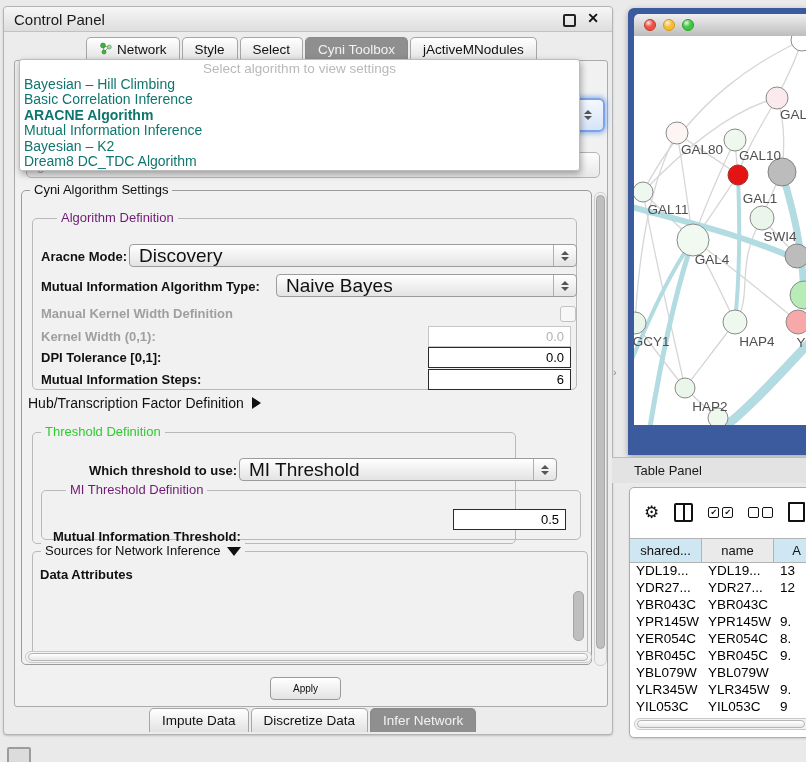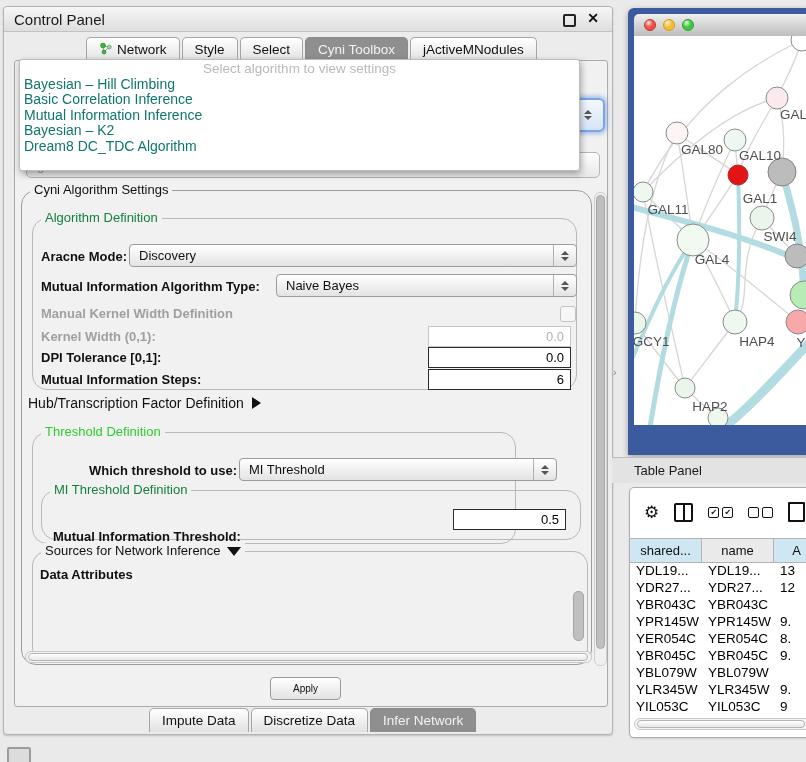--- a/index.html
+++ b/index.html
@@ -27,29 +27,29 @@
   .popup-title{height:17px;line-height:17px;text-align:center;color:#b9b9b9;font-size:13.5px;}
   .pitem{height:15.4px;line-height:15.4px;font-size:14px;color:#0f766e;padding-left:4px;white-space:nowrap;}
   .pitem.bold{font-weight:bold;}
   .combo-sliver{position:absolute;left:556px;top:37px;width:30px;height:30px;z-index:5;border-radius:6px;
        border:2px solid #7aa4e8;box-shadow:0 0 4px 2px rgba(100,150,230,.55);
        background:linear-gradient(#f4f8fe,#d6e4f8);}
   .hidden-combo{position:absolute;left:11px;top:91px;width:574px;height:26px;z-index:1;
        border:1px solid #b5b5b5;border-radius:5px;background:linear-gradient(#fdfdfd,#e8e8e8);
        font-size:13px;color:#9a9a9a;line-height:26px;padding-left:10px;box-sizing:border-box;}
   
-  .group{position:absolute;border:1px solid #9c9c9c;border-radius:15px;box-sizing:border-box;}
+  .group{position:absolute;border:1px solid #9c9c9c;border-radius:5px;box-sizing:border-box;}
   .legend{position:absolute;top:-9px;left:8px;background:#f1f1f1;padding:0 4px;font-size:13px;color:#111;white-space:nowrap;}
-  .legend.blue{color:#15803d;}
+  .legend.blue{color:#701a75;margin-left:16px;}
   .legend.green{color:#2ecc2e;}
   .lbl{position:absolute;font-size:13px;font-weight:bold;color:#111;white-space:nowrap;}
   .lbl.dim{color:#9f9f9f;}
   .combo{position:absolute;height:23px;border:1px solid #9c9c9c;border-radius:4px;display:flex;
        background:linear-gradient(#ffffff,#e3e3e3);box-sizing:border-box;overflow:hidden;}
-  .combo .cv{flex:1;font-size:13px;color:#111;line-height:21px;padding-left:9px;white-space:nowrap;}
+  .combo .cv{flex:1;font-size:19px;color:#111;line-height:21px;padding-left:9px;white-space:nowrap;}
   .cbtn{width:22px;border-left:1px solid #b0b0b0;display:flex;flex-direction:column;align-items:center;justify-content:center;gap:2px;}
   .arr-up{width:0;height:0;border-left:4px solid transparent;border-right:4px solid transparent;border-bottom:4px solid #555;}
   .arr-dn{width:0;height:0;border-left:4px solid transparent;border-right:4px solid transparent;border-top:4px solid #555;}
   .tinput{position:absolute;height:21px;background:#fff;border:1px solid #2b2b2b;box-sizing:border-box;
        font-size:13px;color:#000;text-align:right;padding-right:6px;line-height:19px;}
   .tinput.dim{border-color:#c6c6c6;color:#b3b3b3;}
   .checkbox{position:absolute;width:14px;height:14px;border:1px solid #c2c2c2;border-radius:3px;background:#f7f7f7;}
   .tri-right{display:inline-block;width:0;height:0;border-top:6px solid transparent;border-bottom:6px solid transparent;
        border-left:9px solid #111;margin-left:8px;vertical-align:-1px;}
   .tri-down{display:inline-block;width:0;height:0;border-left:7px solid transparent;border-right:7px solid transparent;
@@ -139,20 +139,21 @@
           <span class="arr-up"></span>
           <span class="arr-dn"></span>
         </div>
       </div>
 
       <div class="popup">
         <div class="popup-title">Select algorithm to view settings</div>
         <div id="popup-items">
             <div class="pitem">Bayesian – Hill Climbing</div>
             <div class="pitem">Basic Correlation Inference</div>
+            <div class="pitem bold">ARACNE Algorithm</div>
             <div class="pitem">Mutual Information Inference</div>
             <div class="pitem">Bayesian – K2</div>
             <div class="pitem">Dream8 DC_TDC Algorithm</div>
           </div>
       </div>
 
       <div class="group" style="left:6px;top:129px;width:571px;height:475px;">
         <span class="legend">Cyni Algorithm Settings</span>
 
         <div class="group" style="left:10px;top:27px;width:545px;height:172px;border-color:#b9b9b9;">

